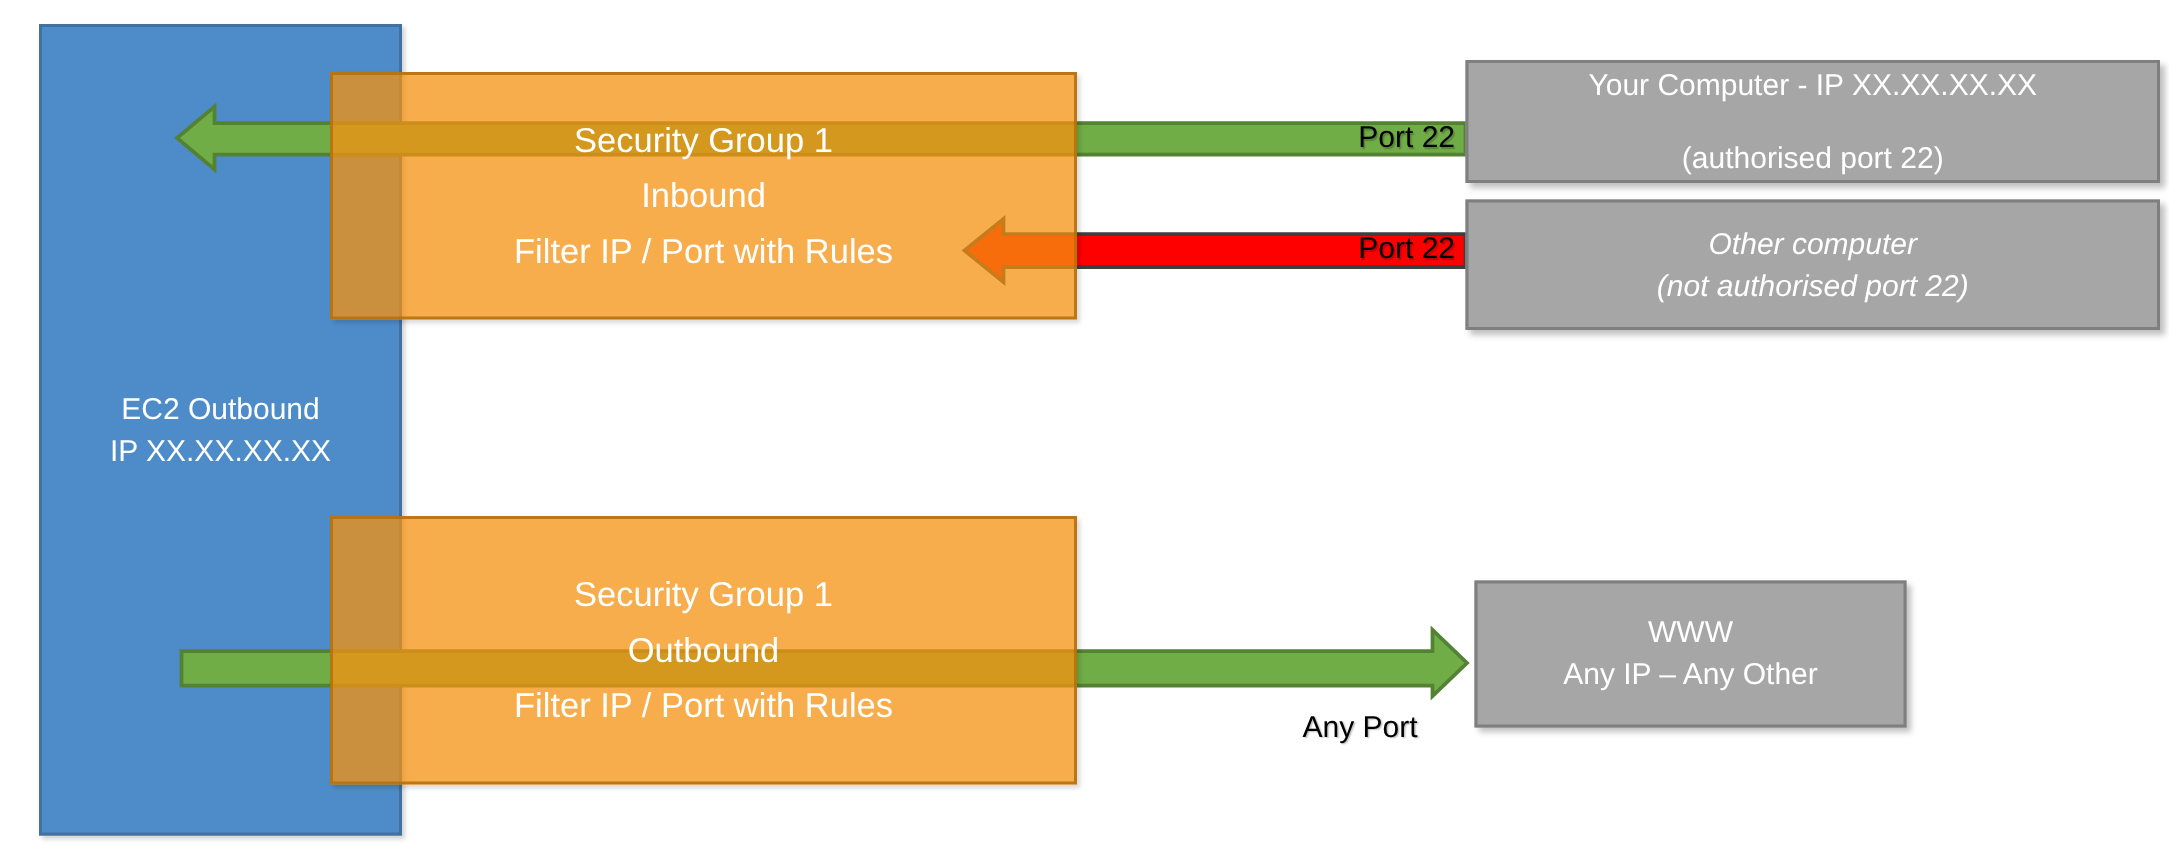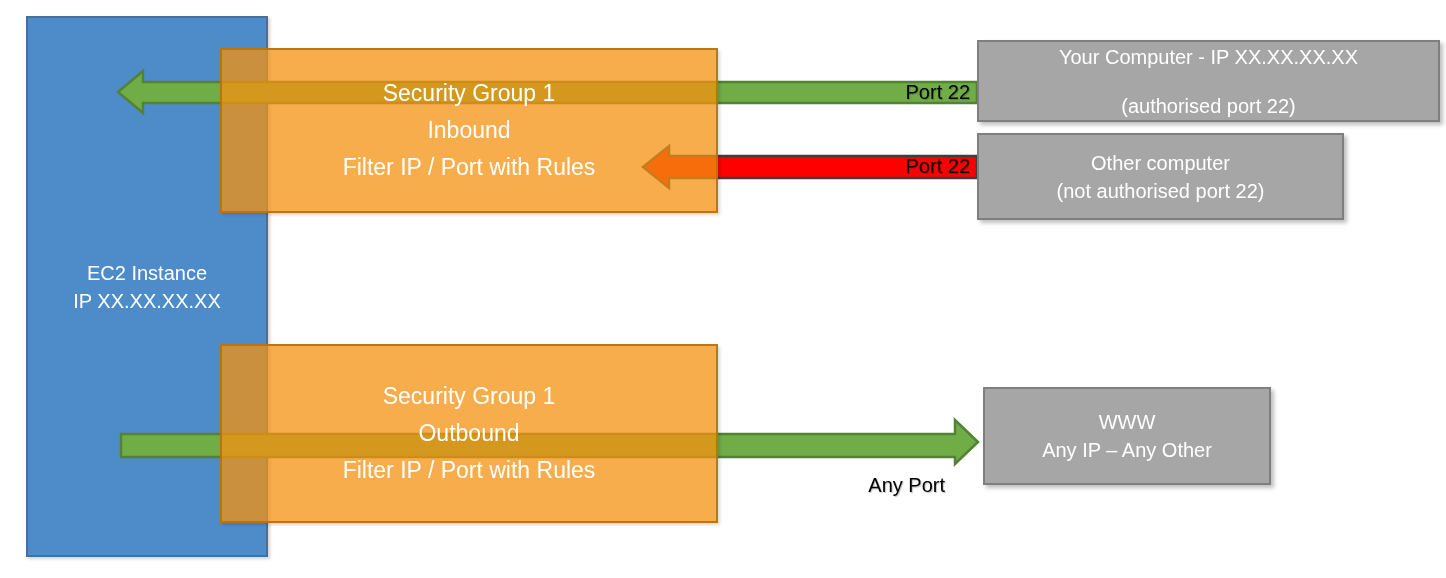--- a/index.html
+++ b/index.html
@@ -42,21 +42,21 @@
   #sg-outbound{left:220px;top:344px;width:498px;height:179px;}
   
   .endpoint{
     background:#A6A6A6;
     border:2px solid #7F7F7F;
     box-shadow:3px 3px 4px rgba(0,0,0,0.25);
     font-size:20px;line-height:28px;
     z-index:4;
   }
   #your-computer{left:977px;top:40px;width:463px;height:82px;gap:21px;}
-  #other-computer{left:977px;top:133px;width:367px;height:87px;}
+  #other-computer{left:977px;top:133px;width:463px;height:87px;font-style:italic;}
   #www{left:983px;top:387px;width:288px;height:98px;}
   
   .arrow-label{
     position:absolute;
     color:#000000;
     font-size:20px;
     text-align:center;
     white-space:nowrap;
     text-shadow:1px 1px 1px rgba(0,0,0,0.25);
     z-index:5;
@@ -64,21 +64,21 @@
   #lbl-port22-green{right:476px;top:81px;height:23px;line-height:23px;}
   #lbl-port22-red{right:476px;top:155px;height:23px;line-height:23px;}
   #lbl-anyport{right:501px;top:433px;height:24px;line-height:24px;margin-top:40px;}
 </style>
 </head>
 <body>
 
 <div id="canvas">
 
   <div class="node" id="ec2">
-    <div class="ln">EC2 Instance</div>
+    <div class="ln">EC2 Outbound</div>
     <div class="ln">IP XX.XX.XX.XX</div>
   </div>
 
   <svg id="arrows" width="1446" height="578" viewBox="0 0 1446 578">
 
     <polygon points="118,92 143,71 143,82 977,82 977,103 143,103 143,113" fill="#70AD47" stroke="#548235" stroke-width="2.5" stroke-linejoin="miter"></polygon>
 
     <polygon points="643,167 669,146 669,156 977,156 977,178 669,178 669,188" fill="#FF0000" stroke="#3F3F3F" stroke-width="2.5" stroke-linejoin="miter"></polygon>
 
     <polygon points="121,434 955,434 955,420 978,442 955,464 955,457 121,457" fill="#70AD47" stroke="#548235" stroke-width="2.5" stroke-linejoin="miter"></polygon>

